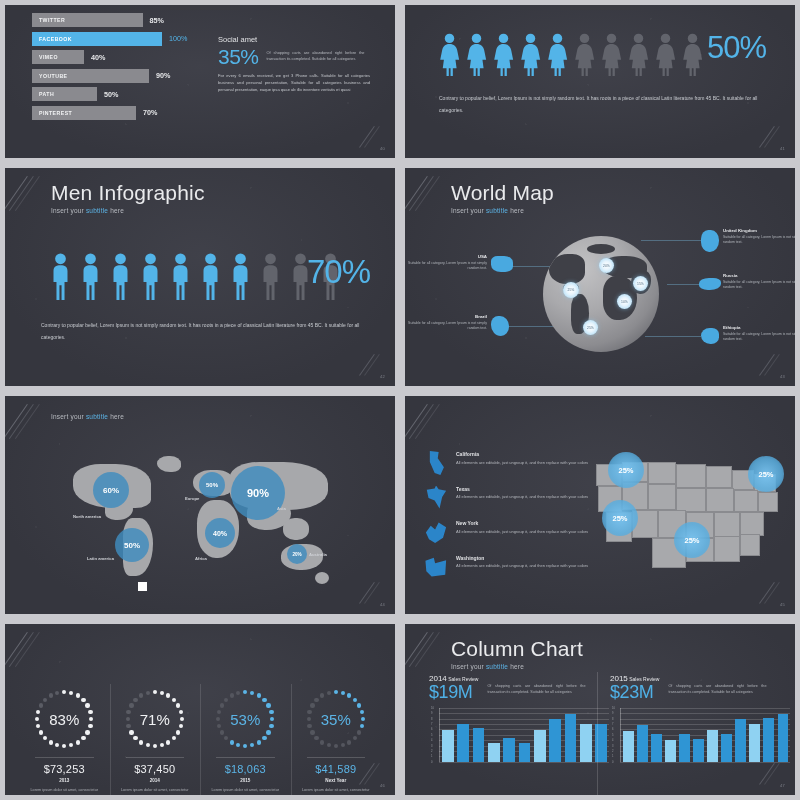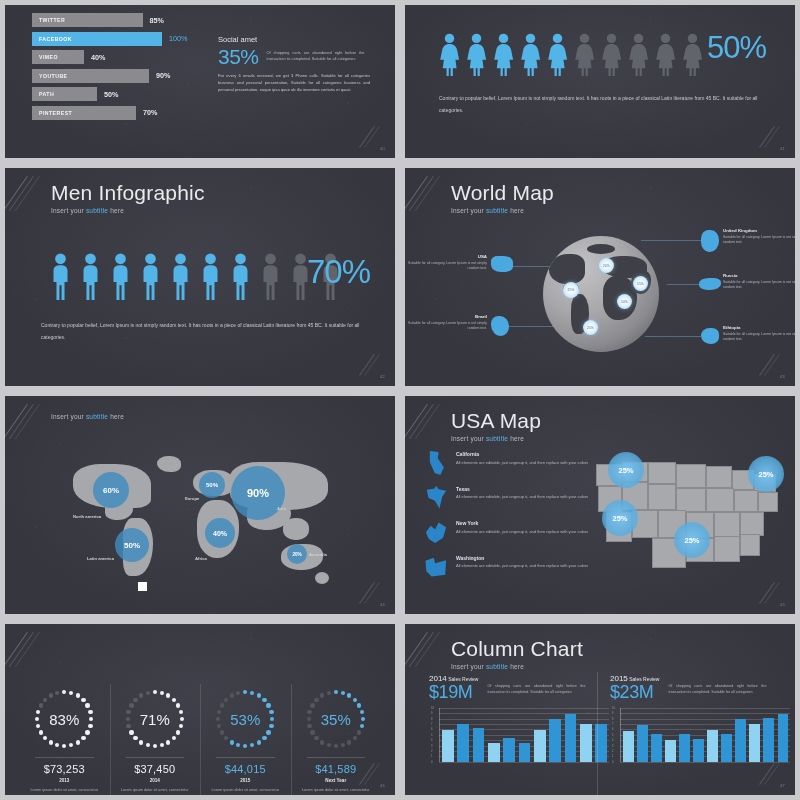--- a/index.html
+++ b/index.html
@@ -477,26 +477,20 @@
       </div>
     <div class="pagenum">44</div>
   </div>
 
   <div class="slide">
     <div class="slash">
         <i></i>
         <i></i>
         <i></i>
       </div>
-    <div class="title-block">
-      <div class="slide-title">USA Map</div>
-      <div class="slide-sub">
-        <span>Insert your </span><span class="hl">subtitle</span><span> here</span>
-      </div>
-    </div>
 
     <div class="usa-legend" id="s6legend">
         <div class="leg-item">
           <div class="leg-shape" style="clip-path: polygon(22% 0%, 62% 4%, 58% 30%, 86% 68%, 70% 100%, 44% 92%, 22% 46%);"></div>
           <div>
             <div class="leg-name">California</div>
             <div class="leg-txt">All elements are editable, just ungroup it, and then replace with your colors</div>
           </div>
         </div>
         <div class="leg-item">
@@ -656,21 +650,21 @@
             <div class="dot" style="left: 2.72px; top: 35.7881px; background: rgb(84, 86, 94);"></div>
             <div class="dot" style="left: 1.8px; top: 28.8px; background: rgb(84, 86, 94);"></div>
             <div class="dot" style="left: 2.72px; top: 21.8119px; background: rgb(84, 86, 94);"></div>
             <div class="dot" style="left: 5.41731px; top: 15.3px; background: rgb(84, 86, 94);"></div>
             <div class="dot" style="left: 9.70812px; top: 9.70812px; background: rgb(84, 86, 94);"></div>
             <div class="dot" style="left: 15.3px; top: 5.41731px; background: rgb(84, 86, 94);"></div>
             <div class="dot" style="left: 21.8119px; top: 2.72px; background: rgb(84, 86, 94);"></div>
             <div class="pct" style="color: rgb(91, 180, 230);">53%</div>
           </div>
           <div class="dsep"></div>
-          <div class="damount" style="color: rgb(91, 180, 230);">$44,015</div>
+          <div class="damount" style="color: rgb(91, 180, 230);">$18,063</div>
           <div class="dyear">2015</div>
           <div class="dcap">Lorem ipsum dolor sit amet, consectetur</div>
         </div>
         <div class="dotcol">
           <div class="ring">
             <div class="dot" style="left: 28.8px; top: 1.8px; background: rgb(91, 180, 230);"></div>
             <div class="dot" style="left: 35.7881px; top: 2.72px; background: rgb(91, 180, 230);"></div>
             <div class="dot" style="left: 42.3px; top: 5.41731px; background: rgb(91, 180, 230);"></div>
             <div class="dot" style="left: 47.8919px; top: 9.70812px; background: rgb(91, 180, 230);"></div>
             <div class="dot" style="left: 52.1827px; top: 15.3px; background: rgb(91, 180, 230);"></div>

